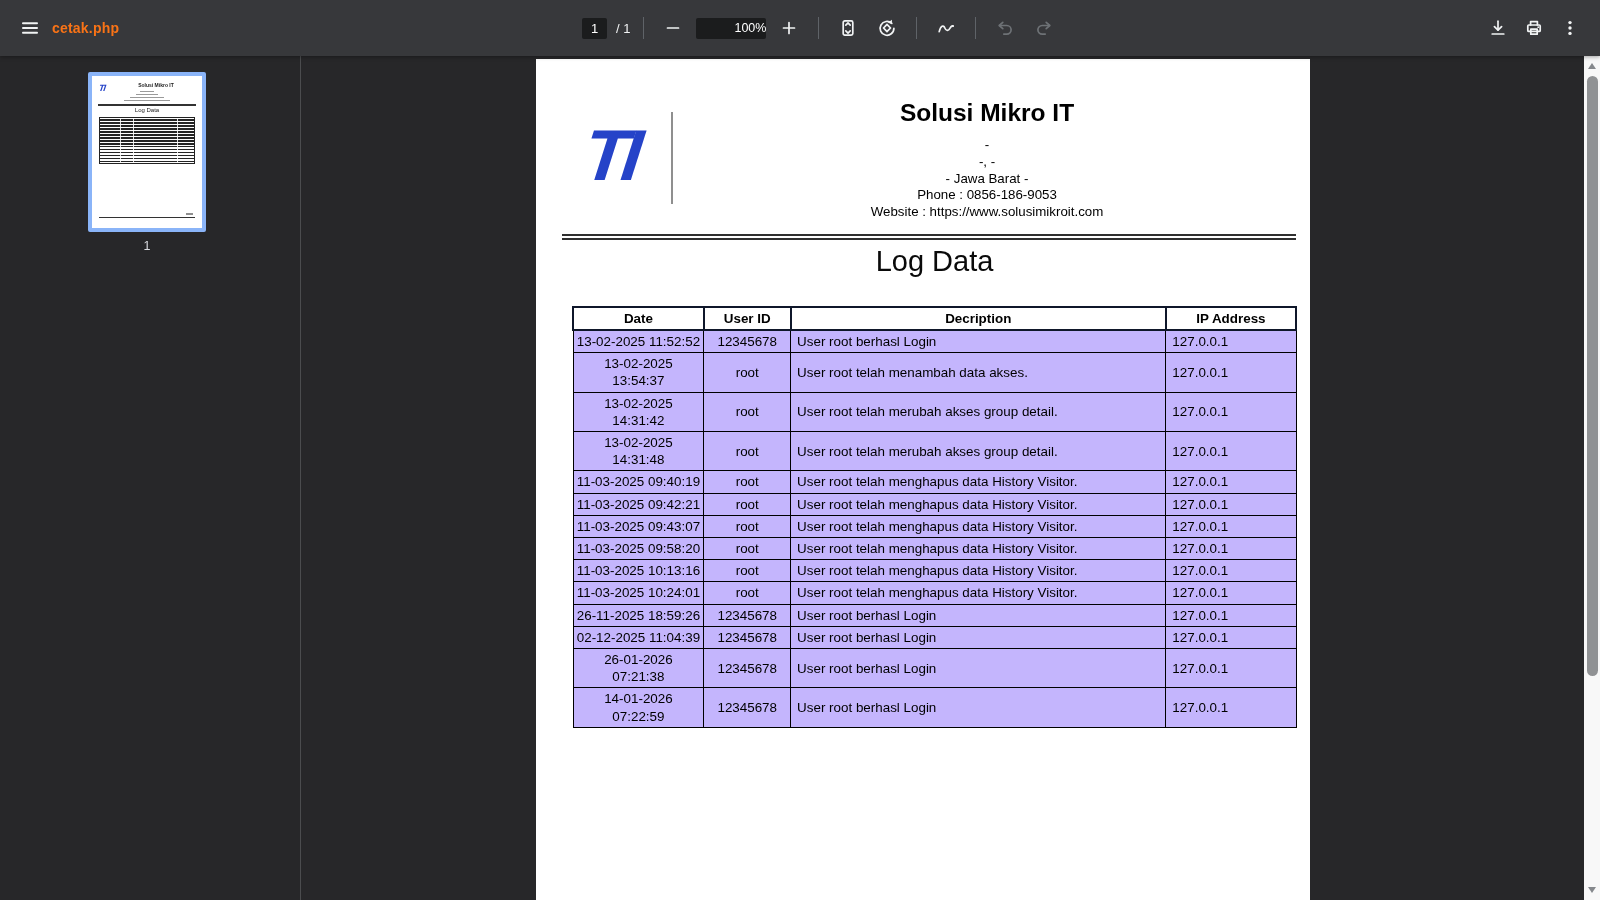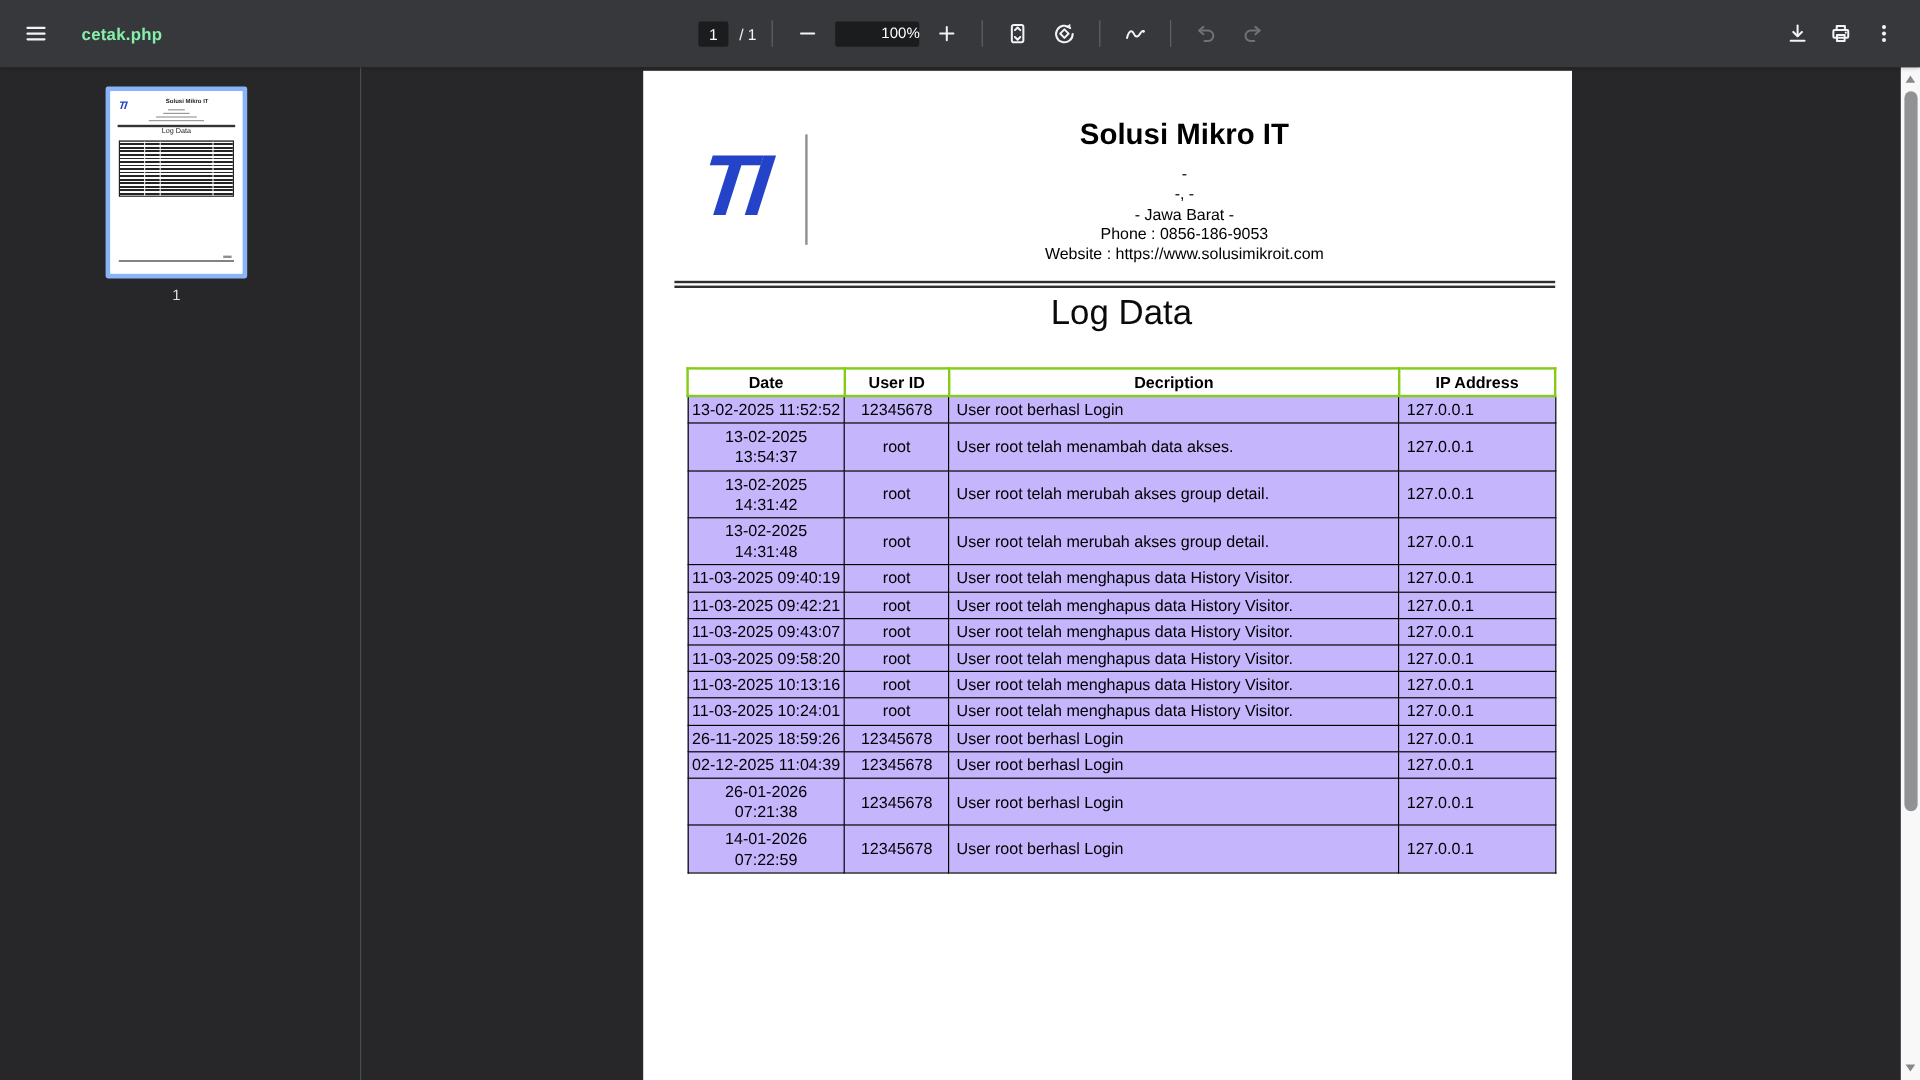--- a/index.html
+++ b/index.html
@@ -13,21 +13,21 @@
     position:absolute; top:0; left:0; width:1600px; height:56px;
     background:var(--toolbar_bg,#37383b); z-index:10;
     box-shadow:0 1px 4px rgba(0,0,0,.35);
     display:flex; align-items:center; color:#f1f3f4;
   }
   .tb-left { display:flex; align-items:center; position:absolute; left:14px; top:0; height:56px; }
   .icon-btn {
     width:32px; height:32px; border:none; background:transparent; border-radius:50%;
     display:flex; align-items:center; justify-content:center; cursor:pointer; padding:0;
   }
-  .doc-title-label { margin-left:22px; font-size:14px; font-weight:bold; color:#86efac; letter-spacing:.2px; }
+  .doc-title-label { margin-left:6px; font-size:14px; font-weight:bold; color:#f97316; letter-spacing:.2px; }
 
   .tb-center { position:absolute; left:582px; top:0; height:56px; display:flex; align-items:center; gap:7px; }
   .page-input {
     width:25px; height:21px; background:var(--field_bg,#1b1c1d); border:none; border-radius:2px;
     color:#fff; font-size:13px; text-align:center; font-family:"Liberation Sans", sans-serif;
   }
   .page-count { font-size:13px; color:#f1f3f4; margin-left:2px; white-space:nowrap; }
   .tb-sep { width:1px; height:22px; background:#5f6368; margin:0 6px; }
   .zoom-box {
     min-width:44px; height:21px; background:var(--field_bg,#1b1c1d); border:none; border-radius:2px;
@@ -89,21 +89,21 @@
 
   .doc-header { position:absolute; left:128px; right:0; top:40px; text-align:center; }
   .company-name { font-size:24.5px; font-weight:bold; margin-bottom:10px; }
   .addr-line { font-size:13.3px; line-height:16.8px; }
 
   .double-rule { position:absolute; left:26px; right:14px; top:175px; height:6px; border-top:2px solid #2f2f2f; border-bottom:2px solid #2f2f2f; }
 
   .report-title { position:absolute; left:36px; width:725px; top:186px; text-align:center; font-size:29px; color:#0a0a0a; }
 
   table.log-table { position:absolute; left:36px; top:247px; width:725px; border-collapse:collapse; font-size:13.4px; table-layout:fixed; }
-  .log-table th { border:2px solid #84cc16; font-weight:bold; text-align:center; padding:2px 3px; line-height:17px; background:#fff; }
+  .log-table th { border:2px solid #0f172a; font-weight:bold; text-align:center; padding:2px 3px; line-height:17px; background:#fff; }
   .log-table td { border:1.5px solid #000; padding:2px 3px; line-height:17.2px; background:#c4b5fd; }
   .log-table th:nth-child(1), .log-table td:nth-child(1) { width:18.1%; }
   .log-table th:nth-child(2), .log-table td:nth-child(2) { width:12.0%; }
   .log-table th:nth-child(3), .log-table td:nth-child(3) { width:51.9%; }
   .log-table th:nth-child(4), .log-table td:nth-child(4) { width:18.0%; }
   .log-table td:nth-child(1), .log-table td:nth-child(2) { text-align:center; }
   .log-table td:nth-child(3), .log-table td:nth-child(4) { text-align:left; padding-left:6px; }
 
   
   .scrollbar { position:absolute; right:0; top:0; width:16px; height:844px; background:var(--scrollbar_track,#f8f8f8); }

